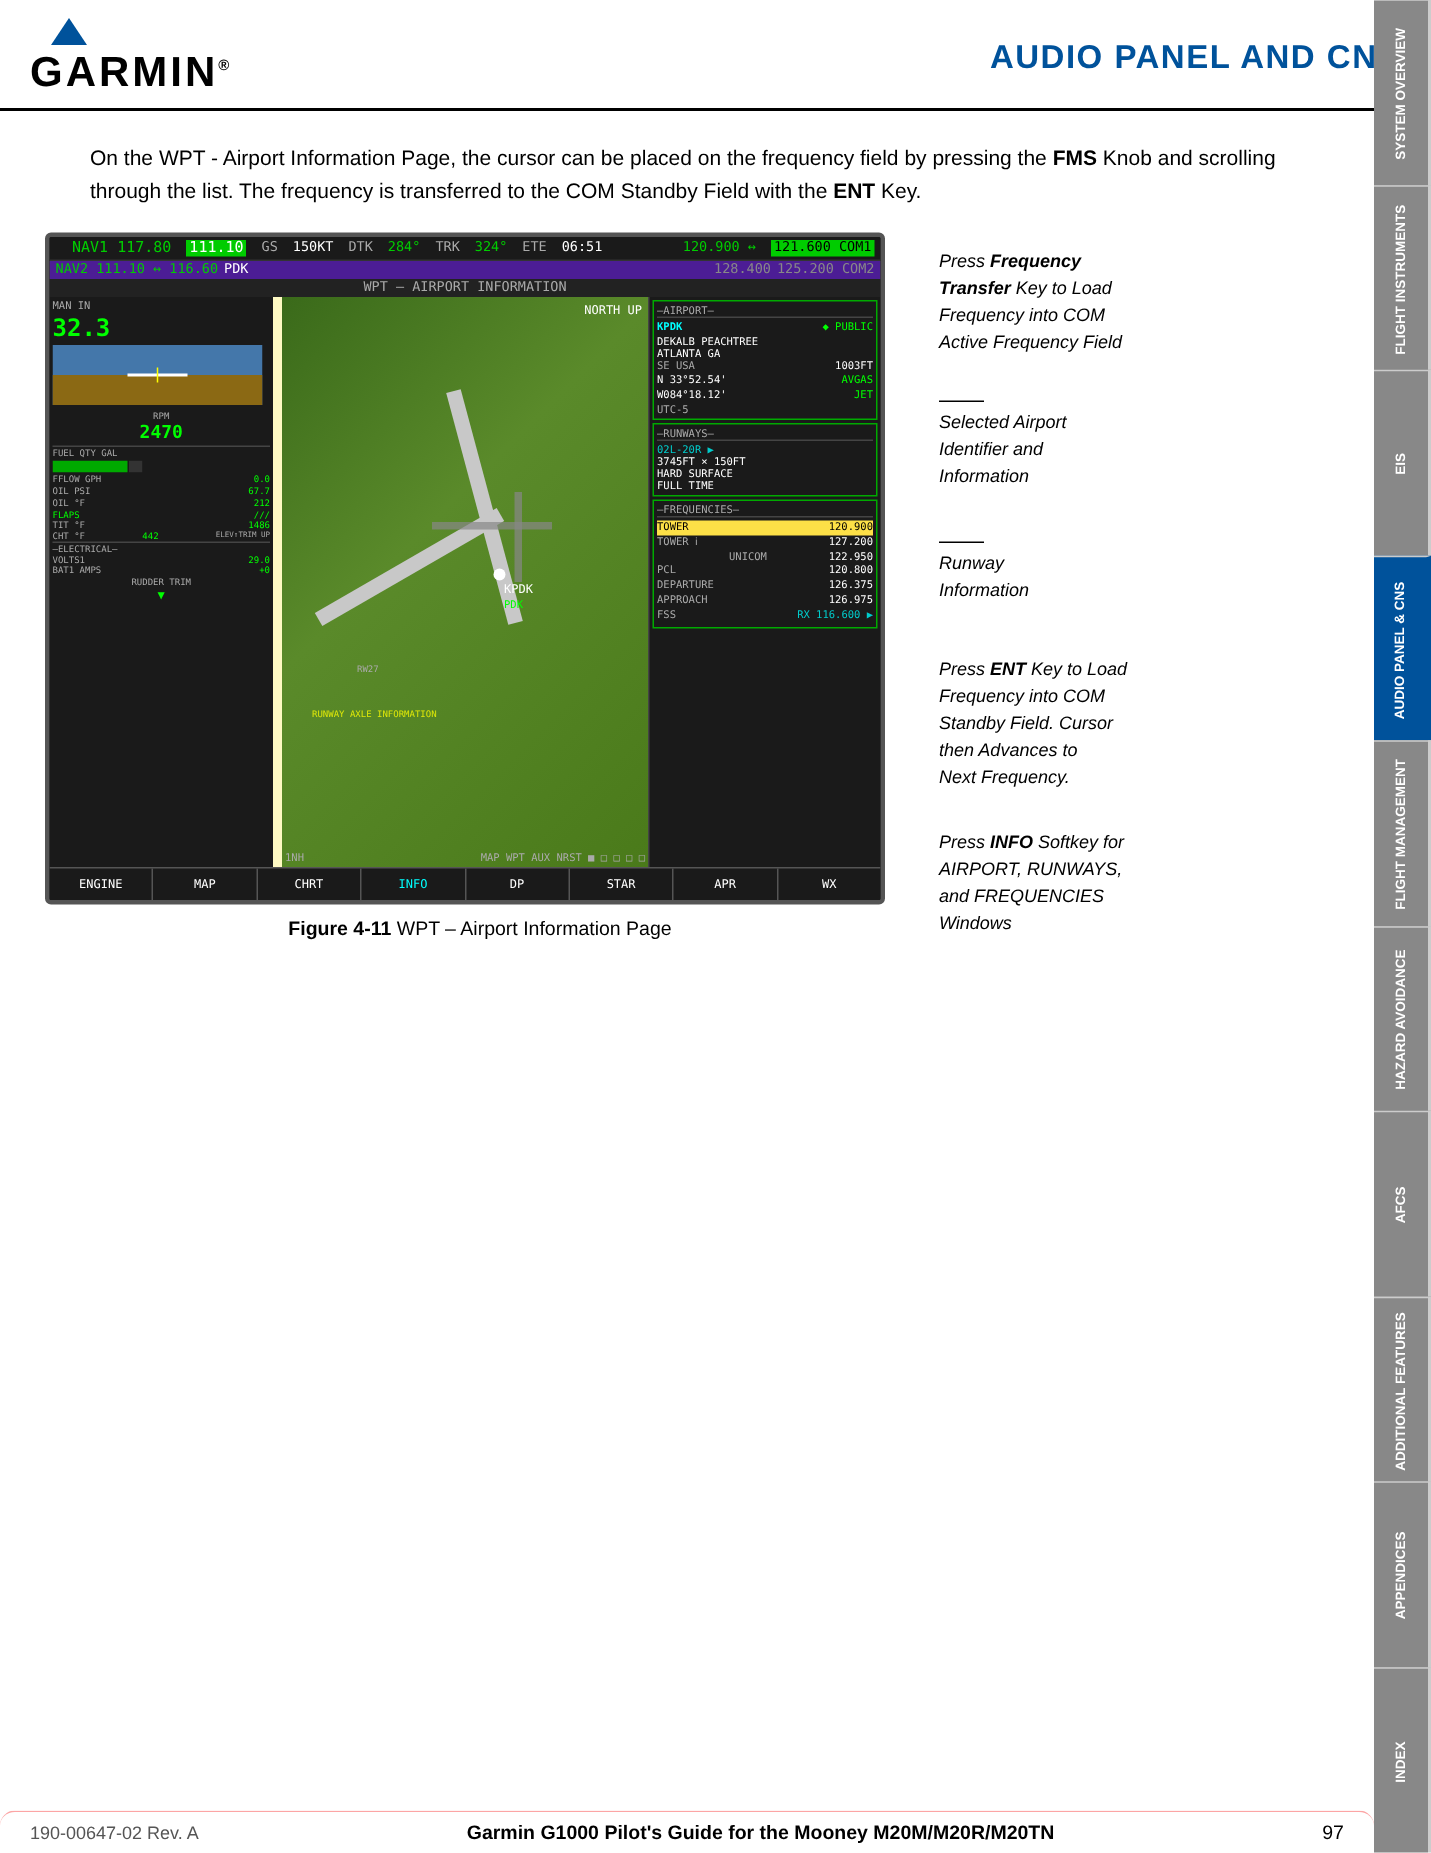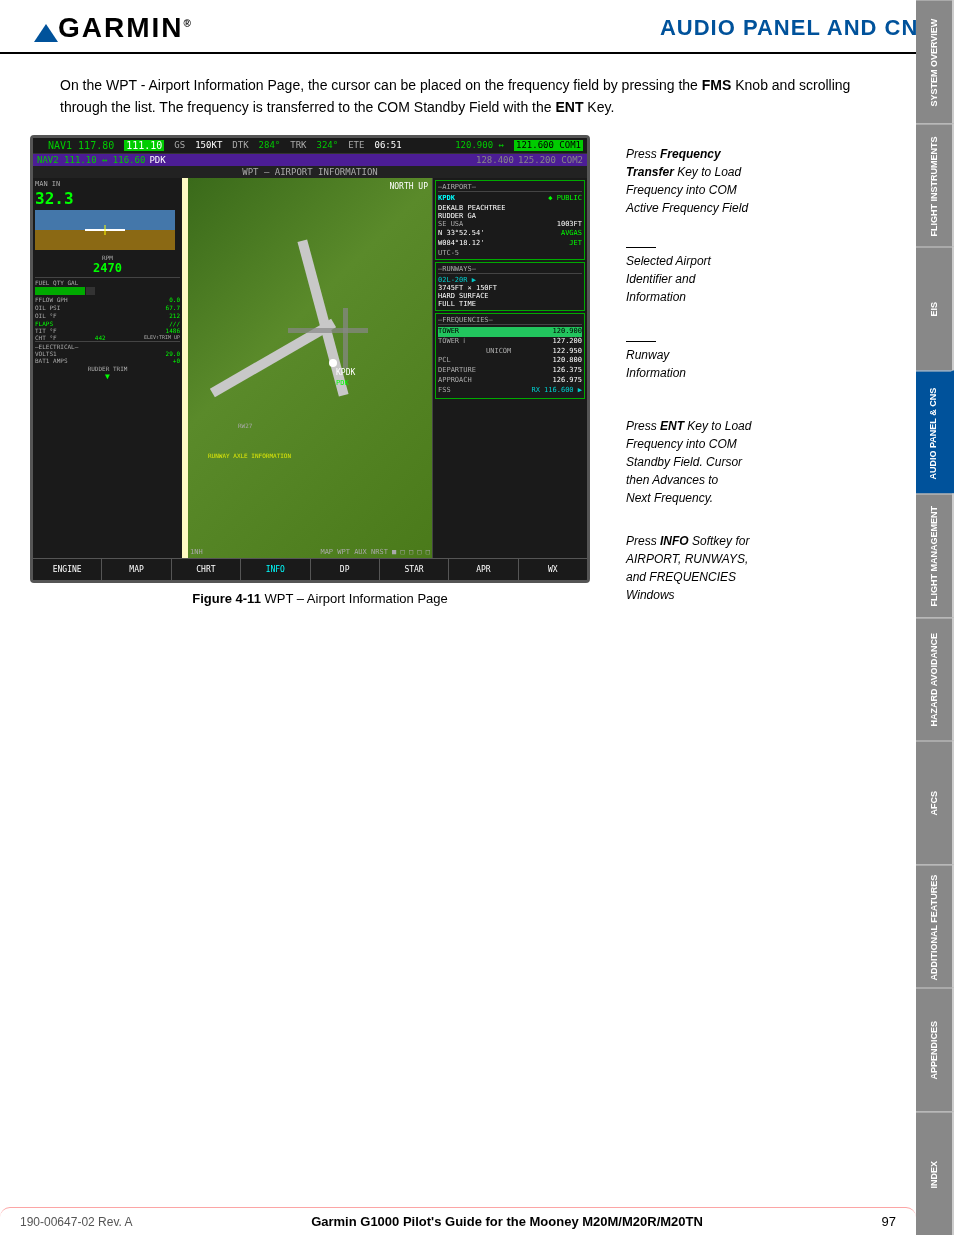--- a/index.html
+++ b/index.html
@@ -16,22 +16,22 @@
     
     .header {
       display: flex;
       align-items: center;
       justify-content: space-between;
       padding: 12px 20px 8px 20px;
       border-bottom: 2px solid #000;
     }
     .garmin-logo {
       display: flex;
-      flex-direction: row;
-      align-items: flex-end;
+      flex-direction: column;
+      align-items: flex-start;
     }
     .garmin-triangle {
       width: 0;
       height: 0;
       border-left: 12px solid transparent;
       border-right: 12px solid transparent;
       border-bottom: 18px solid #00529b;
       margin-left: 14px;
       margin-bottom: 2px;
     }
@@ -205,21 +205,21 @@
       border-bottom: 1px solid #444;
       margin-bottom: 2px;
     }
     .info-row {
       display: flex;
       justify-content: space-between;
       font-size: 7px;
       line-height: 1.4;
     }
     .freq-highlight-row {
-      background: #22c55e;
+      background: #fde047;
       color: #000;
     }
 
     
     .softkey-bar {
       background: #1a1a1a;
       border-top: 1px solid #555;
       display: flex;
       height: 22px;
     }
@@ -475,21 +475,21 @@
           </div>
 
           <div class="info-panel">
             <div class="info-section">
               <div class="info-section-title">—AIRPORT—</div>
               <div class="info-row">
                 <span style="color:#00ffff;font-weight:bold;">KPDK</span>
                 <span style="color:#00ff00;">◆ PUBLIC</span>
               </div>
               <div style="color:#fff;font-size:7px;">DEKALB PEACHTREE</div>
-              <div style="color:#fff;font-size:7px;">RUDDER GA</div>
+              <div style="color:#fff;font-size:7px;">ATLANTA GA</div>
               <div class="info-row">
                 <span style="color:#aaa;">SE USA</span>
                 <span style="color:#fff;">1003FT</span>
               </div>
               <div class="info-row">
                 <span style="color:#fff;">N 33°52.54'</span>
                 <span style="color:#00ff00;">AVGAS</span>
               </div>
               <div class="info-row">
                 <span style="color:#fff;">W084°18.12'</span>

